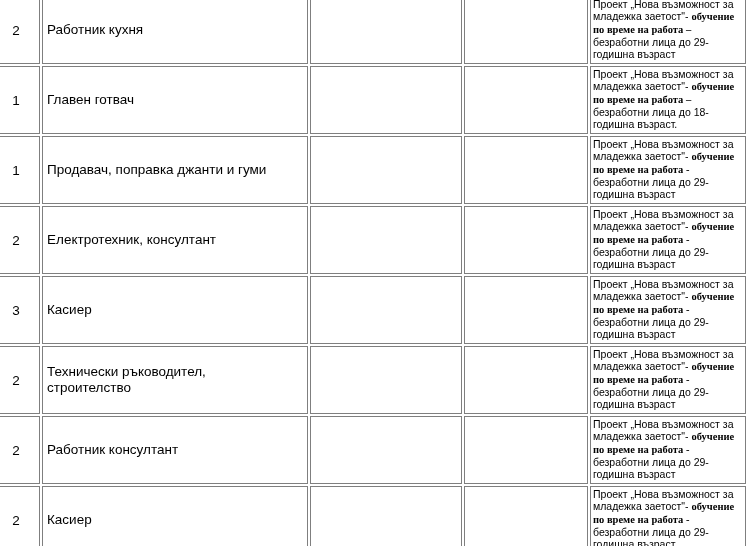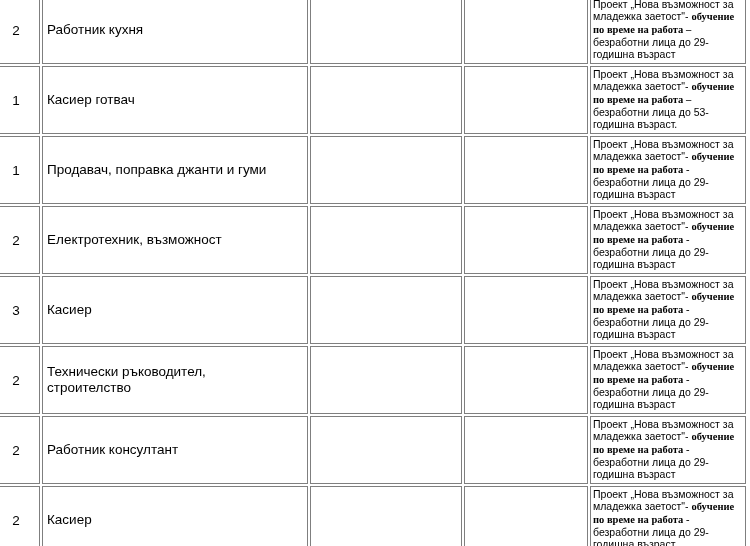--- a/index.html
+++ b/index.html
@@ -59,35 +59,35 @@
   <tbody>
     <tr>
       <td class="c-qty">2</td>
       <td class="c-title">Работник кухня</td>
       <td class="c-empty"></td>
       <td class="c-empty"></td>
       <td class="c-project"><span>Проект „Нова възможност за младежка заетост"- </span><span class="b">обучение по време на работа –</span><span> безработни лица до 29-годишна възраст</span></td>
     </tr>
     <tr>
       <td class="c-qty">1</td>
-      <td class="c-title">Касиер готвач</td>
+      <td class="c-title">Главен готвач</td>
       <td class="c-empty"></td>
       <td class="c-empty"></td>
-      <td class="c-project"><span>Проект „Нова възможност за младежка заетост"- </span><span class="b">обучение по време на работа –</span><span> безработни лица до 53-годишна възраст.</span></td>
+      <td class="c-project"><span>Проект „Нова възможност за младежка заетост"- </span><span class="b">обучение по време на работа –</span><span> безработни лица до 18-годишна възраст.</span></td>
     </tr>
     <tr>
       <td class="c-qty">1</td>
       <td class="c-title">Продавач, поправка джанти и гуми</td>
       <td class="c-empty"></td>
       <td class="c-empty"></td>
       <td class="c-project"><span>Проект „Нова възможност за младежка заетост"- </span><span class="b">обучение по време на работа -</span><span> безработни лица до 29-годишна възраст</span></td>
     </tr>
     <tr>
       <td class="c-qty">2</td>
-      <td class="c-title">Електротехник, възможност</td>
+      <td class="c-title">Електротехник, консултант</td>
       <td class="c-empty"></td>
       <td class="c-empty"></td>
       <td class="c-project"><span>Проект „Нова възможност за младежка заетост"- </span><span class="b">обучение по време на работа -</span><span> безработни лица до 29-годишна възраст</span></td>
     </tr>
     <tr>
       <td class="c-qty">3</td>
       <td class="c-title">Касиер</td>
       <td class="c-empty"></td>
       <td class="c-empty"></td>
       <td class="c-project"><span>Проект „Нова възможност за младежка заетост"- </span><span class="b">обучение по време на работа -</span><span> безработни лица до 29-годишна възраст</span></td>

